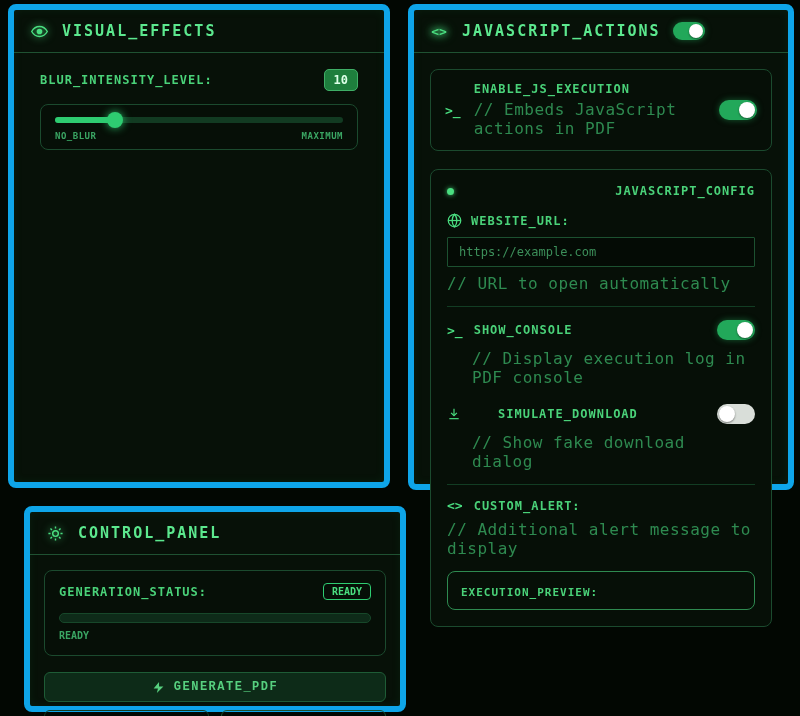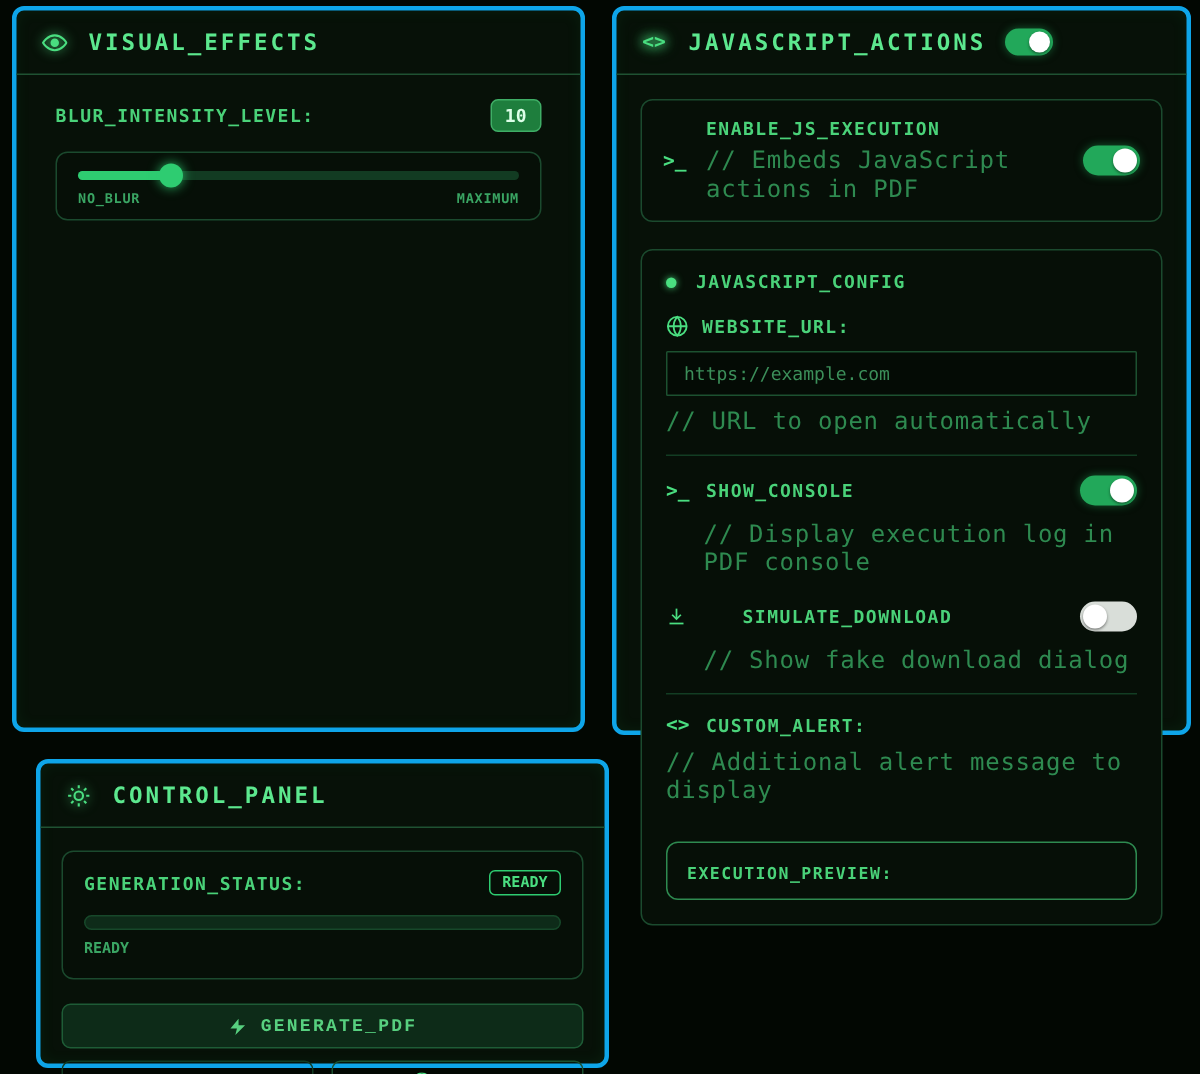--- a/index.html
+++ b/index.html
@@ -4,21 +4,21 @@
 <style>
   * { margin:0; padding:0; box-sizing:border-box; }
   html,body { background:#000; }
   body { font-family:"DejaVu Sans Mono","Liberation Mono",monospace; }
   #screen {
     position:relative; width:800px; height:716px;
     background:#020702; overflow:hidden; color:#4ade80;
   }
   .panel {
     position:absolute; background:#071108;
-    border:3px solid #0ea5e9; border-radius:8px;
+    border:6px solid #0ea5e9; border-radius:8px;
     box-shadow:0 0 10px rgba(34,197,94,.08) inset;
   }
   .panel-header {
     display:flex; align-items:center; gap:12px;
     padding:10px 14px; border-bottom:1px solid #1f5232;
   }
   .hicon {
     display:flex; align-items:center; justify-content:center;
     width:22px; height:22px; border-radius:6px;
     color:#4ade80; font-weight:bold; font-size:13px;
@@ -81,38 +81,38 @@
   }
 
   
   #javascript-actions { left:408px; top:4px; width:386px; height:486px; }
   .ja-body { padding:16px; }
   .enable-box { display:flex; align-items:center; padding:12px 14px; }
   .ticon { font-size:13px; font-weight:bold; color:#4ade80; flex:none; }
   .enable-text { margin-left:13px; }
   .enable-text .hint { margin-top:4px; }
   .config-box { margin-top:18px; padding:14px 16px 16px; }
-  .config-head { display:flex; align-items:center; gap:13px; }
+  .config-head { display:flex; align-items:center; gap:1px;justify-content:space-between; }
   .dot { width:7px; height:7px; border-radius:50%; background:#4ade80; box-shadow:0 0 5px rgba(74,222,128,.9); }
   .field-label-row { display:flex; align-items:center; gap:9px; margin-top:15px; }
   .text-input, .text-area {
     width:100%; margin-top:9px; background:#040b05; border:1px solid #1c5130;
     border-radius:1px; color:#59d685; font-family:inherit; font-size:12px;
     padding:7px 11px; outline:none;
   }
   .text-input::placeholder, .text-area::placeholder { color:#3c8f5a; }
   .text-area { height:52px; resize:none; }
   .field-hint { margin-top:7px; }
   .divider { border:none; border-top:1px solid #123d23; margin:13px 0; }
   .switch-row { display:flex; align-items:center; gap:11px; }
   .switch-row .lbl { flex:1; }
   .switch-hint { margin:9px 0 0 25px; }
   .mt16 { margin-top:17px;gap:37px; }
   .exec-box {
-    margin-top:25px; border:1px solid #2e8a50; border-radius:8px;
+    margin-top:13px; border:1px solid #2e8a50; border-radius:8px;
     padding:9px 13px; background:#060f07;
   }
   .exec-box .lbl { font-size:11px; }
 
   
   #control-panel { left:24px; top:506px; width:382px; height:206px; }
   .cp-body { padding:15px 14px 0; }
   .status-box { padding:12px 14px 14px; }
   .status-row { display:flex; align-items:center; justify-content:space-between; }
   .status-badge {

